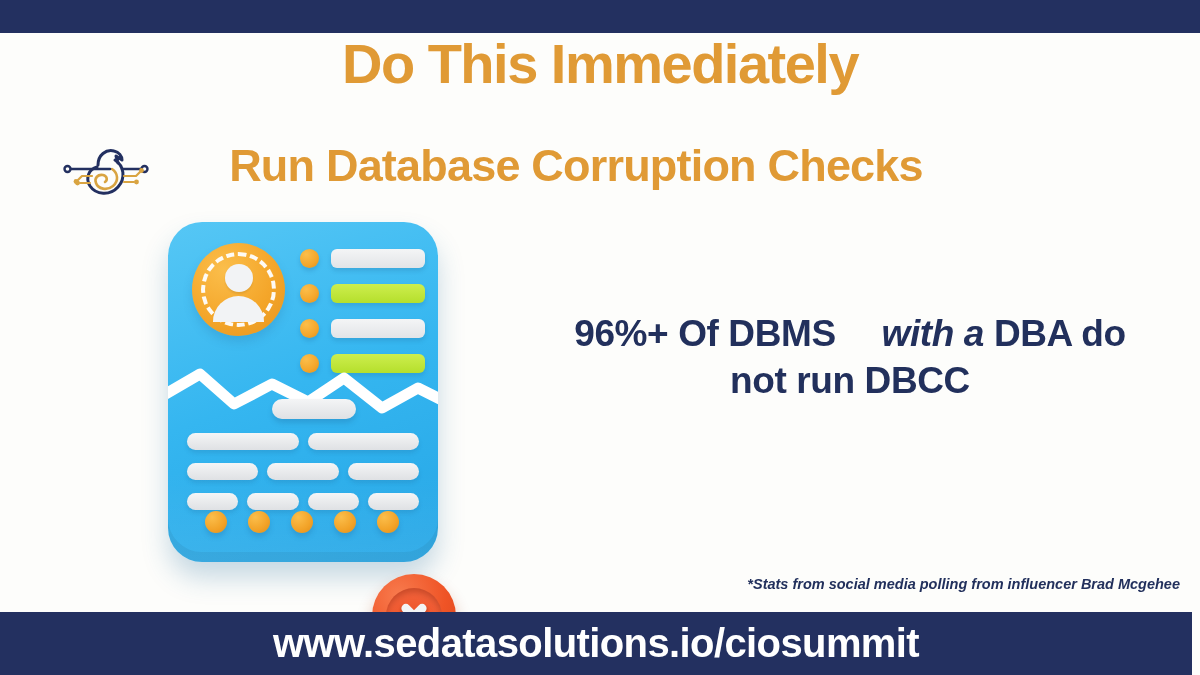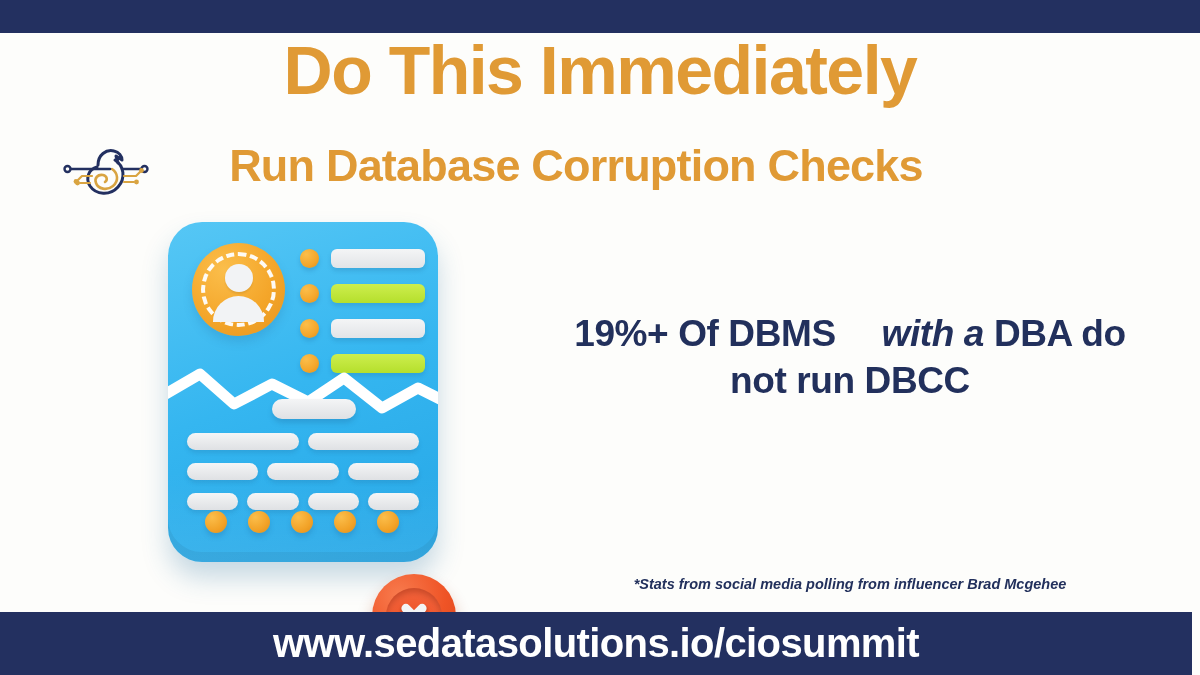--- a/index.html
+++ b/index.html
@@ -46,21 +46,21 @@
     white-space: nowrap;
   }
 
   
   .title {
     position: absolute;
     left: 0; top: 36px;
     width: 1200px;
     text-align: center;
     color: #E09A35;
-    font-size: 68px;
+    font-size: 56px;
     font-weight: 700;
     letter-spacing: -1.5px;
     line-height: 1.0;
     white-space: nowrap;
     font-family: "Liberation Sans", sans-serif;
   }
   .subtitle {
     position: absolute;
     left: 0; top: 143px;
     width: 1152px;
@@ -98,21 +98,21 @@
   }
   .stat.second { margin-top: 68px; }
   .stat em {
     font-style: italic;
     margin-left: 36px;
   }
   .footnote {
     position: absolute;
     left: 520px; top: 576px;
     width: 660px;
-    text-align: center;
+    text-align: right;
     color: #22305C;
     font-size: 14.5px;
     font-weight: 700;
     font-style: italic;
     letter-spacing: 0px;
     white-space: nowrap;
     font-family: "Liberation Sans", sans-serif;
   }
 
   
@@ -380,21 +380,21 @@
 
     <div class="badge">
       <div class="hole"></div>
       <div class="x1"></div>
       <div class="x2"></div>
     </div>
   </div>
 
   <div class="stats">
     <div class="stat second">
-      <span>19%+ Of DBMS </span><em>with a</em><span> DBA do</span><br>
+      <span>96%+ Of DBMS </span><em>with a</em><span> DBA do</span><br>
       <span>not run DBCC</span>
     </div>
   </div>
 
   <div class="footnote">*Stats from social media polling from influencer Brad Mcgehee</div>
 
   <div class="bar-bottom">
     <span class="footer-url">www.sedatasolutions.io/ciosummit</span>
   </div>
 

